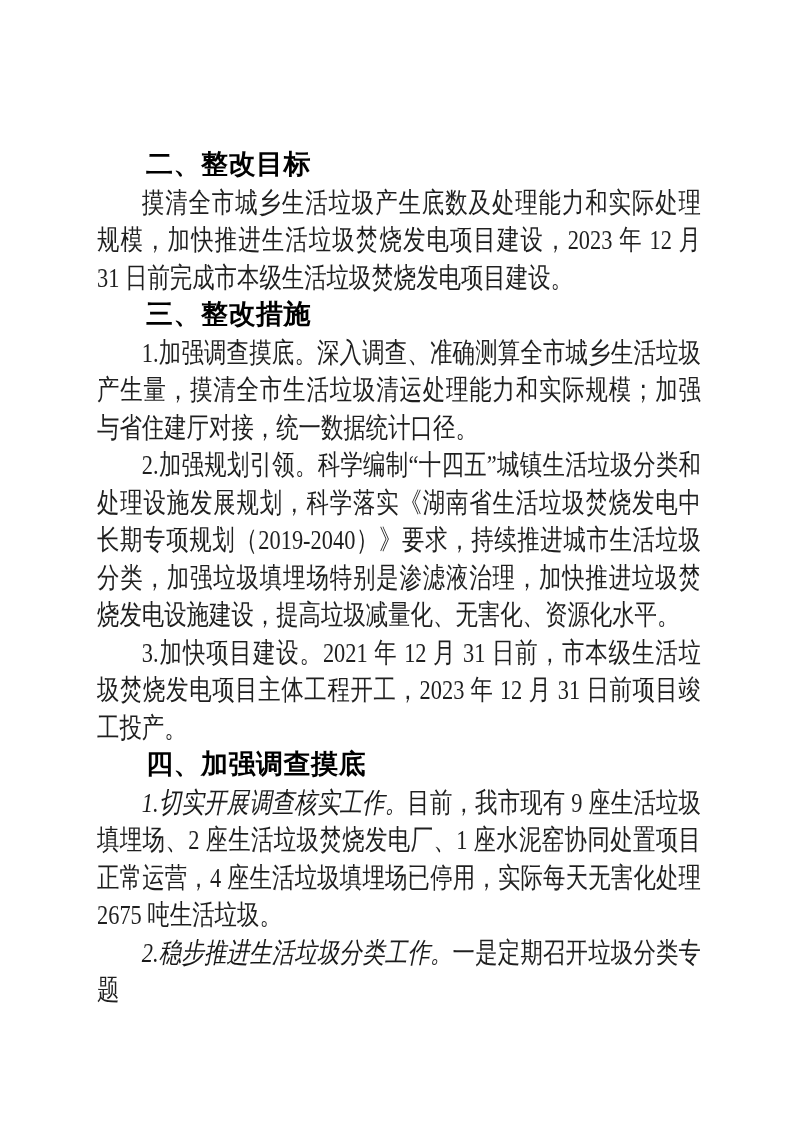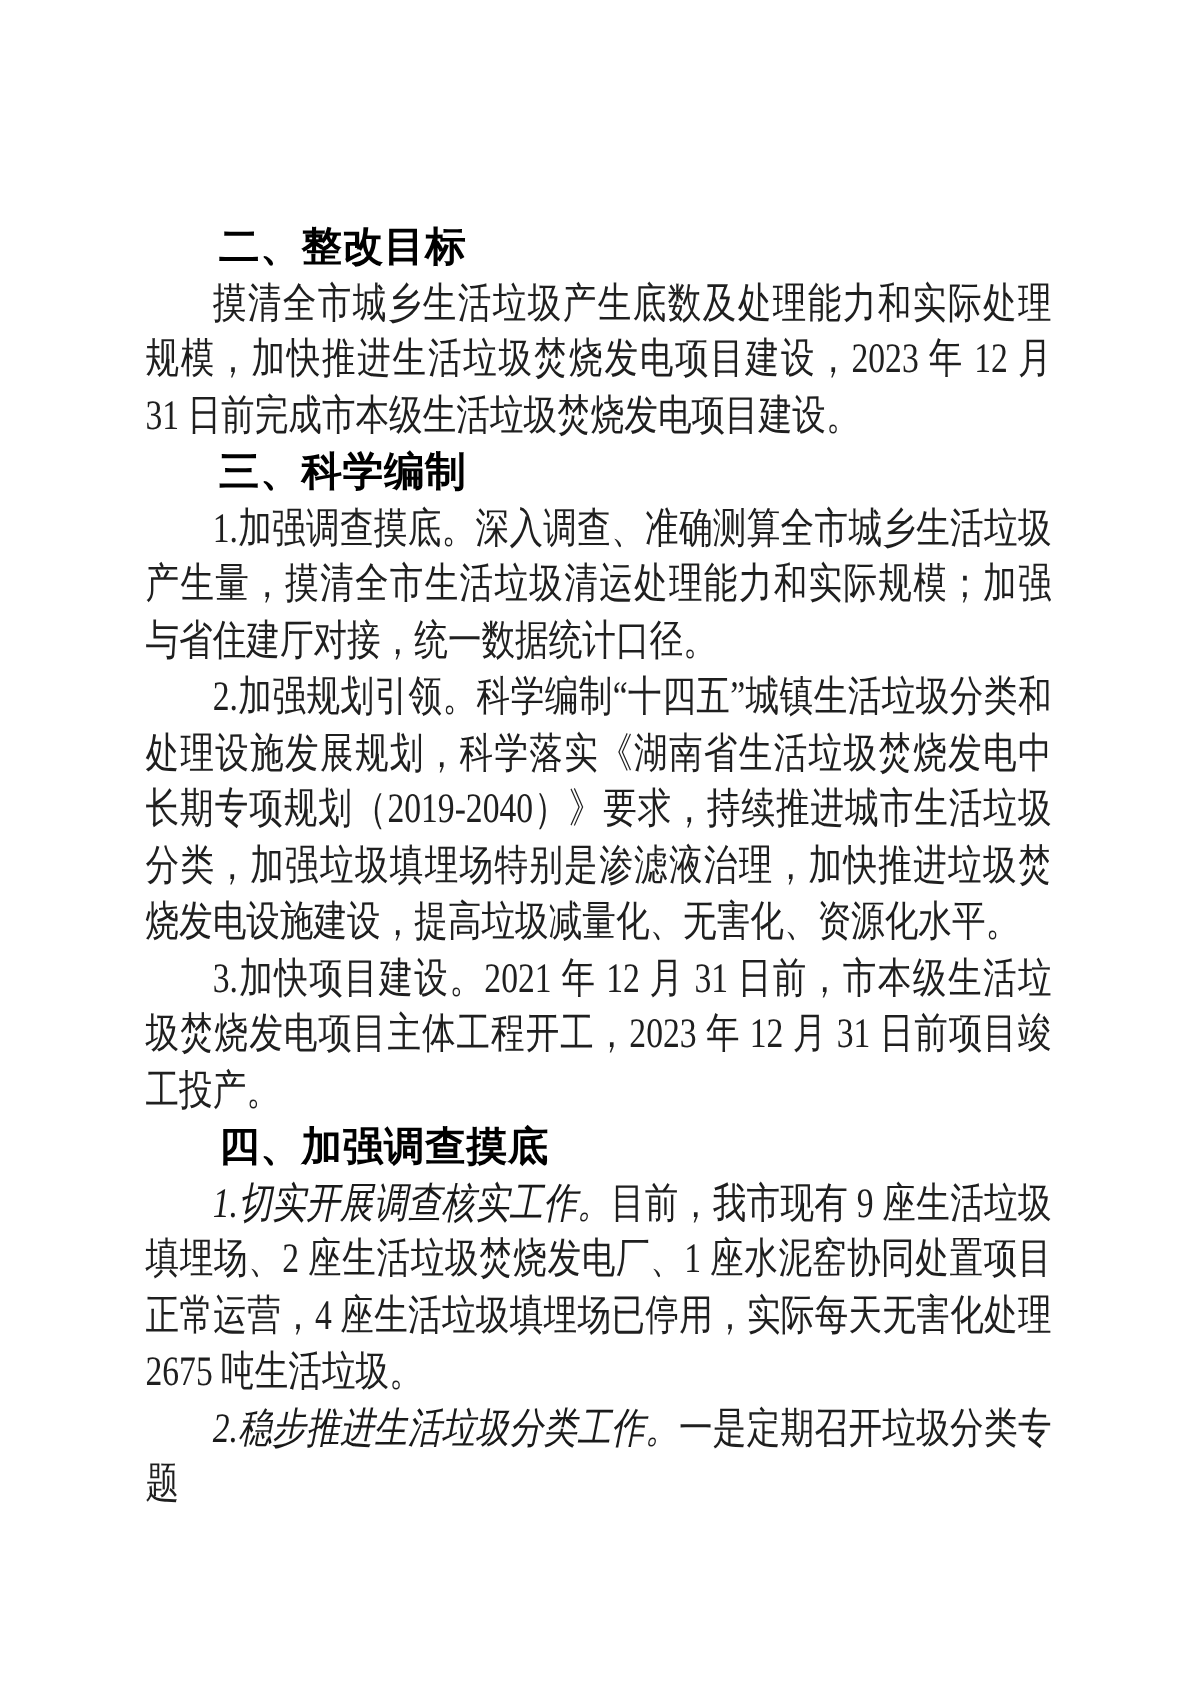--- a/index.html
+++ b/index.html
@@ -51,21 +51,21 @@
     text-align: left;
   }
 </style>
 </head>
 <body>
 
 <div class="page">
   <div class="content" id="doc-body">
       <div class="heading">二、整改目标</div>
       <p class="para"><span>摸清全市城乡生活垃圾产生底数及处理能力和实际处理规模，加快推进生活垃圾焚烧发电项目建设，2023 年 12 月 31 日前完成市本级生活垃圾焚烧发电项目建设。</span></p>
-      <div class="heading">三、科学编制</div>
+      <div class="heading">三、整改措施</div>
       <p class="para"><span>1.加强调查摸底。深入调查、准确测算全市城乡生活垃圾产生量，摸清全市生活垃圾清运处理能力和实际规模；加强与省住建厅对接，统一数据统计口径。</span></p>
       <p class="para"><span>2.加强规划引领。科学编制“十四五”城镇生活垃圾分类和处理设施发展规划，科学落实《湖南省生活垃圾焚烧发电中长期专项规划（2019-2040）》要求，持续推进城市生活垃圾分类，加强垃圾填埋场特别是渗滤液治理，加快推进垃圾焚烧发电设施建设，提高垃圾减量化、无害化、资源化水平。</span></p>
       <p class="para"><span>3.加快项目建设。2021 年 12 月 31 日前，市本级生活垃圾焚烧发电项目主体工程开工，2023 年 12 月 31 日前项目竣工投产。</span></p>
       <div class="heading">四、加强调查摸底</div>
       <p class="para"><span class="lead">1.切实开展调查核实工作。</span><span>目前，我市现有 9 座生活垃圾填埋场、2 座生活垃圾焚烧发电厂、1 座水泥窑协同处置项目正常运营，4 座生活垃圾填埋场已停用，实际每天无害化处理 2675 吨生活垃圾。</span></p>
       <p class="para"><span class="lead">2.稳步推进生活垃圾分类工作。</span><span>一是定期召开垃圾分类专题</span></p>
     </div>
 </div>
 
 </body></html>

